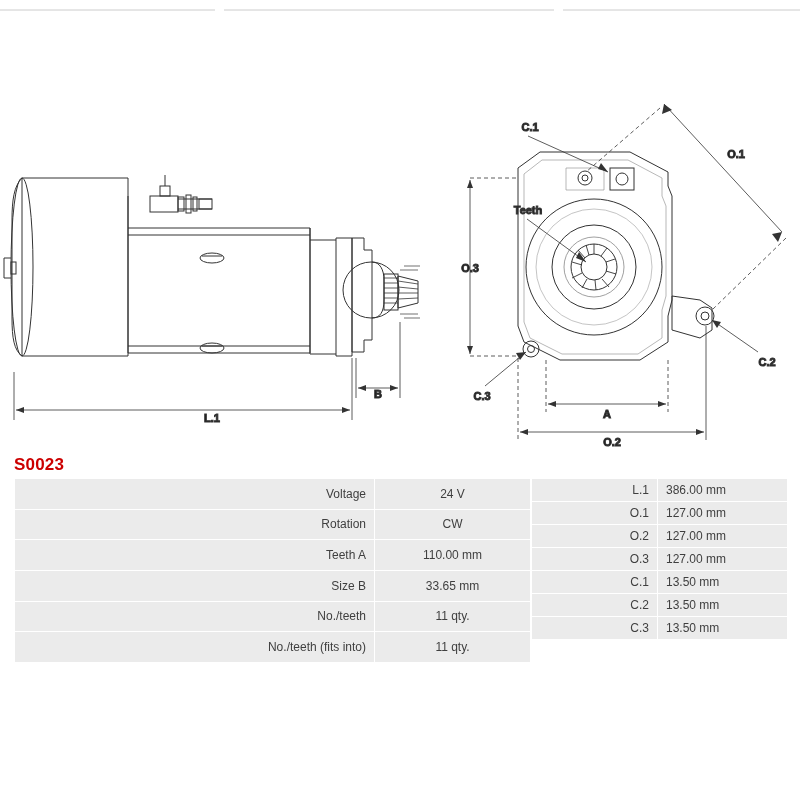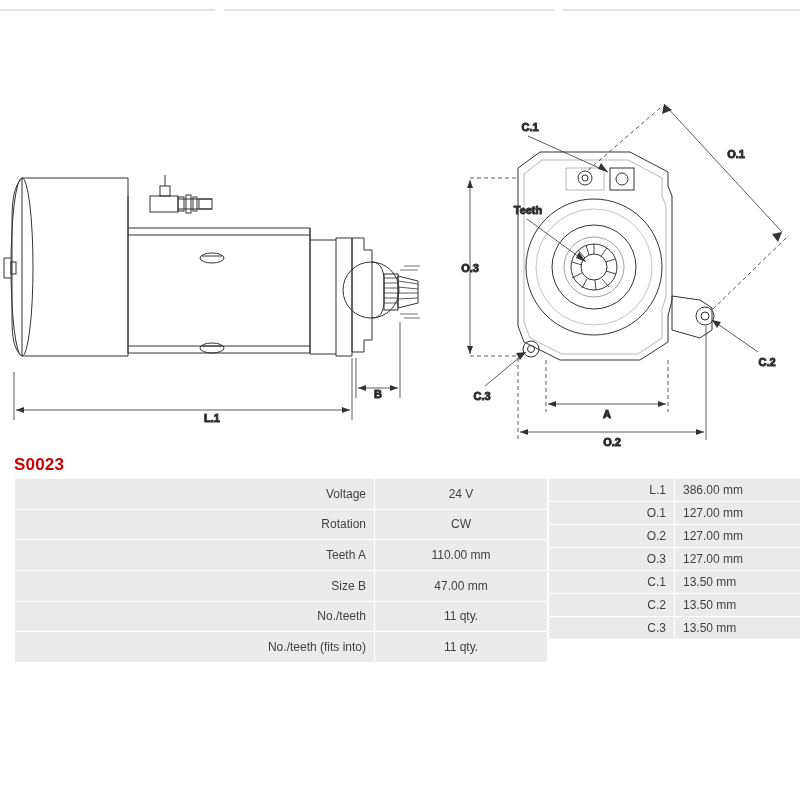--- a/index.html
+++ b/index.html
@@ -51,21 +51,21 @@
   table.spec.right { width: 256px; }
   table.spec td {
     height: 23px;
     padding: 0 8px;
     border: 1px solid #ffffff;
     background: #ebebeb;
     white-space: nowrap;
     overflow: hidden;
   }
   table.spec.left td.label { width: 360px; text-align: right; color: #3f3f3f; }
-  table.spec.left td.value { width: 173px; text-align: center; color: #3f3f3f; }
+  table.spec.left td.value { width: 156px; text-align: center; color: #3f3f3f; }
   table.spec.right td.label { width: 126px; text-align: right; color: #3f3f3f; }
   table.spec.right td.value { width: 130px; text-align: left; color: #3f3f3f; }
   table.spec td.empty { background: #ffffff; }
   .lbl-b { font-family: "Liberation Sans", sans-serif; font-size: 11px; fill: #1a1a1a; font-weight: bold; }
 </style>
 </head>
 <body>
 
 <div id="page">
 
@@ -267,21 +267,21 @@
         <tr>
           <td class="label">Rotation</td>
           <td class="value">CW</td>
         </tr>
         <tr>
           <td class="label">Teeth A</td>
           <td class="value">110.00 mm</td>
         </tr>
         <tr>
           <td class="label">Size B</td>
-          <td class="value">47.00 mm</td>
+          <td class="value">33.65 mm</td>
         </tr>
         <tr>
           <td class="label">No./teeth</td>
           <td class="value">11 qty.</td>
         </tr>
         <tr>
           <td class="label">No./teeth (fits into)</td>
           <td class="value">11 qty.</td>
         </tr>
       </tbody>

